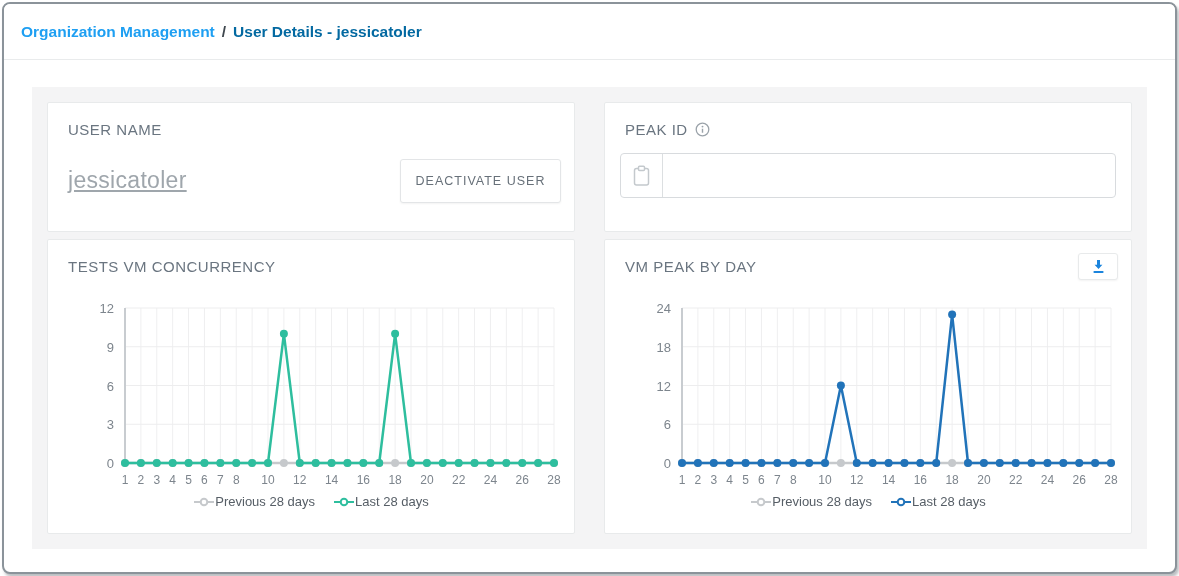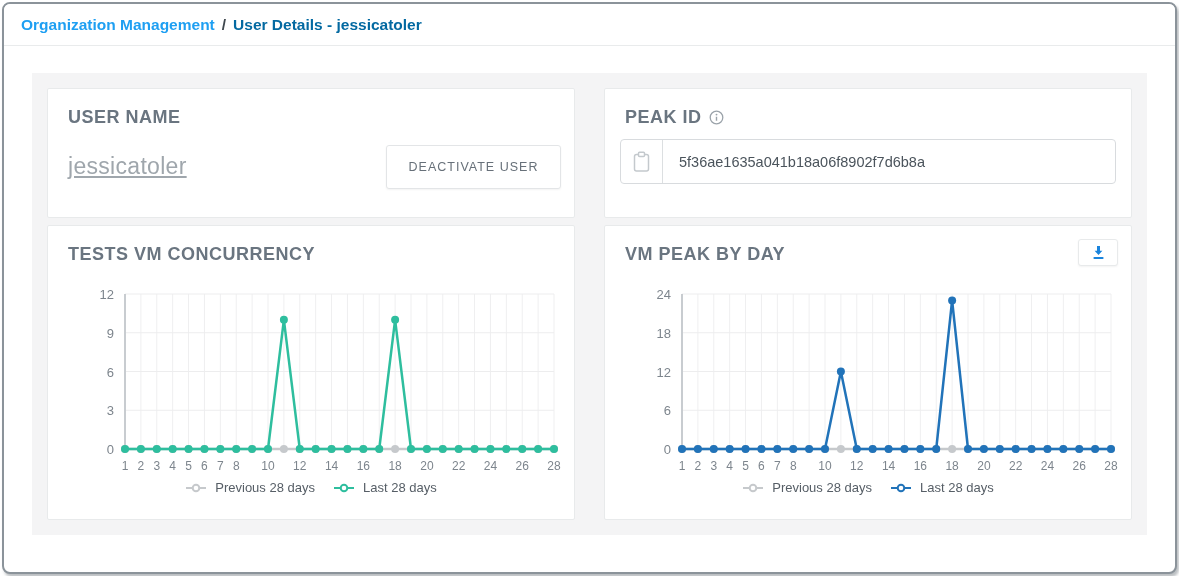--- a/index.html
+++ b/index.html
@@ -5,52 +5,52 @@
   * { box-sizing: border-box; margin: 0; padding: 0; }
   html,body { width: 1179px; height: 576px; background: #fff; font-family: "Liberation Sans", sans-serif; }
   .frame {
     width: 1175px; height: 572px; margin: 2px;
     border: 2px solid #8b939a; border-radius: 8px;
     background: #fff; overflow: hidden; position: relative;
     box-shadow: 2px 3px 3px rgba(130,136,142,.55);
   }
   
   .header {
-    height: 42px; display: flex; align-items: center;
+    height: 56px; display: flex; align-items: center;
     padding-left: 17px; border-bottom: 1px solid #e9ebec; background: #fff;
     font-size: 15.5px; font-weight: 600; white-space: pre;
   }
   .header a { color: #1e9ff2; text-decoration: none; cursor: pointer; }
   .header .sep { color: #3f474e; padding: 0 7px; }
   .header .current { color: #0369a1; }
   
   .content {
     margin: 27px 28px 0 28px; background: #f4f4f5; padding: 15px;
   }
   .cards {
     display: grid; grid-template-columns: 1fr 1fr; column-gap: 29px; row-gap: 7px;
   }
   .card {
     background: #fff; border: 1px solid #e8eaeb; border-radius: 2px; position: relative;
   }
   .card.small { height: 130px; }
   .card.chart { height: 295px; }
   .card-label {
     position: absolute; top: 18px; left: 20px;
-    font-size: 18px; font-weight: 700; letter-spacing: .5px; color: #6a7580;
+    font-size: 15px; font-weight: 400; letter-spacing: .5px; color: #6a7580;
     display: flex; align-items: center; gap: 7px;
   }
   
   .username {
     position: absolute; top: 64px; left: 20px;
     font-size: 23px; color: #9fa6ac; letter-spacing: .3px; text-decoration: underline;
   }
   .deactivate-btn {
     position: absolute; top: 56px; right: 13px;
-    width: 175px; height: 44px; background: #fff;
+    width: 161px; height: 44px; background: #fff;
     border: 1px solid #e3e5e7; border-radius: 3px;
     font-family: "Liberation Sans", sans-serif;
     font-size: 12.5px; letter-spacing: 1px; color: #677079;
     box-shadow: 0 1px 2px rgba(0,0,0,.05); cursor: pointer;
   }
   
   .idbox {
     position: absolute; top: 50px; left: 15px; right: 15px; height: 45px;
     border: 1px solid #d8dbde; border-radius: 4px; background: #fff;
     display: flex; align-items: stretch;
@@ -73,21 +73,21 @@
   }
   .chart-svg { position: absolute; top: 52px; left: 0; width: 523px; height: 200px; }
   svg text { font-family: "Liberation Sans", sans-serif; fill: #7d858d; }
   svg .ytick { font-size: 13px; }
   svg .xtick { font-size: 12px; }
   .legend {
     position: absolute; top: 254px; left: 0; right: 0;
     display: flex; justify-content: center; align-items: center; gap: 18px;
     font-size: 13px; color: #565e66;
   }
-  .legend-item { display: flex; align-items: center; gap: 8px; }
+  .legend-item { display: flex; align-items: center; gap: 0; }
 </style>
 </head>
 <body>
 
 <div class="frame">
 
   <div class="header">
     <a>Organization Management</a>
     <span class="sep">/</span>
     <span class="current">User Details - jessicatoler</span>
@@ -115,21 +115,20 @@
         </div>
         <div class="idbox">
           <span class="copy-seg">
             <span style="display:flex;">
               <svg width="19" height="22" viewBox="0 0 19 22">
                 <rect x="2.5" y="3.5" width="14" height="16.5" rx="2" fill="none" stroke="#c4c9cd" stroke-width="1.5"></rect>
                 <rect x="6.5" y="1.2" width="6" height="4.2" rx="1" fill="#fff" stroke="#c4c9cd" stroke-width="1.5"></rect>
               </svg>
             </span>
           </span>
-          <input class="id-value" readonly="" value="5f36ae1635a041b18a06f8902f7d6b8a" style="">
         </div>
       </div>
 
       <div class="card chart">
         <div class="card-label">TESTS VM CONCURRENCY</div>
         <svg class="chart-svg" viewBox="0 0 523 200">
             <line x1="77" y1="16" x2="77" y2="171" stroke="#efeff0" stroke-width="1"></line>
             <line x1="92.88888888888889" y1="16" x2="92.88888888888889" y2="171" stroke="#efeff0" stroke-width="1"></line>
             <line x1="108.77777777777777" y1="16" x2="108.77777777777777" y2="171" stroke="#efeff0" stroke-width="1"></line>
             <line x1="124.66666666666666" y1="16" x2="124.66666666666666" y2="171" stroke="#efeff0" stroke-width="1"></line>

